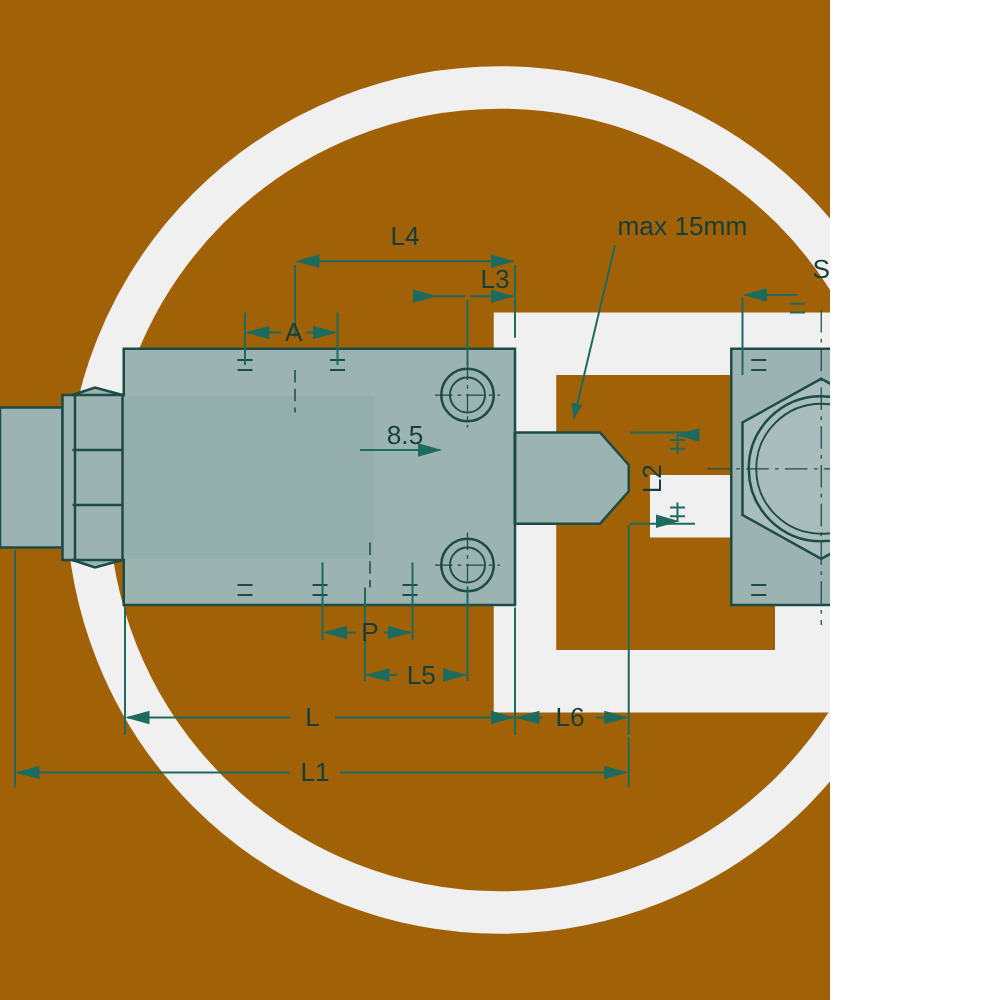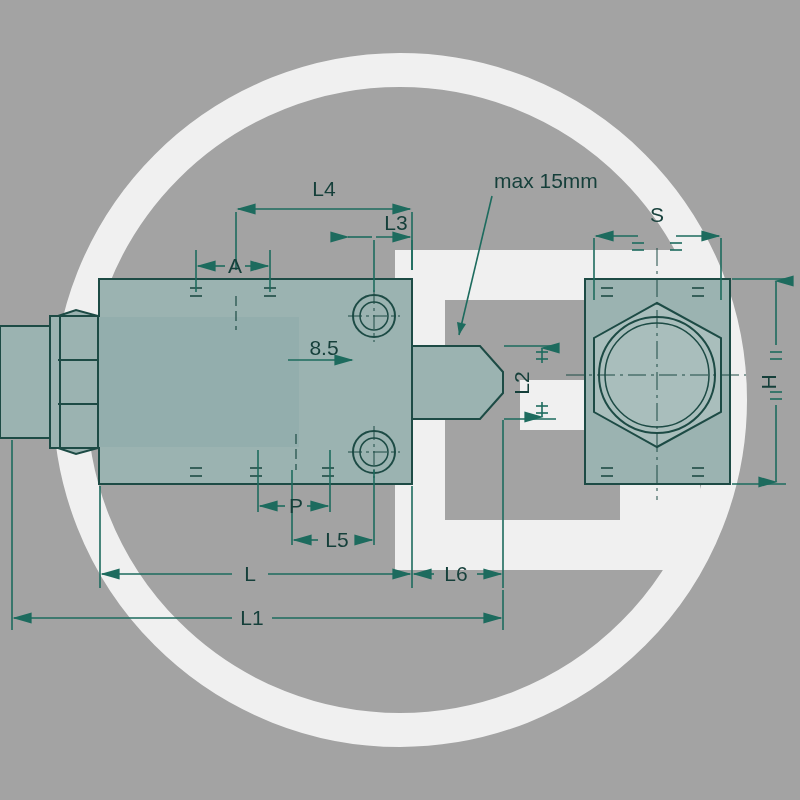--- a/index.html
+++ b/index.html
@@ -5,24 +5,24 @@
   html, body {
     margin: 0;
     padding: 0;
     background: #ffffff;
   }
   body {
     font-family: "Liberation Sans", sans-serif;
   }
   #stage {
     position: relative;
-    width: 800px;
+    width: 664px;
     height: 800px;
     overflow: hidden;
-    background: #a3a3a3;
+    background: #a16207;
   }
   #stage svg {
     position: absolute;
     left: 0;
     top: 0;
   }
   .dimtext {
     font-family: "Liberation Sans", sans-serif;
     font-size: 21px;
     fill: #153f3a;

